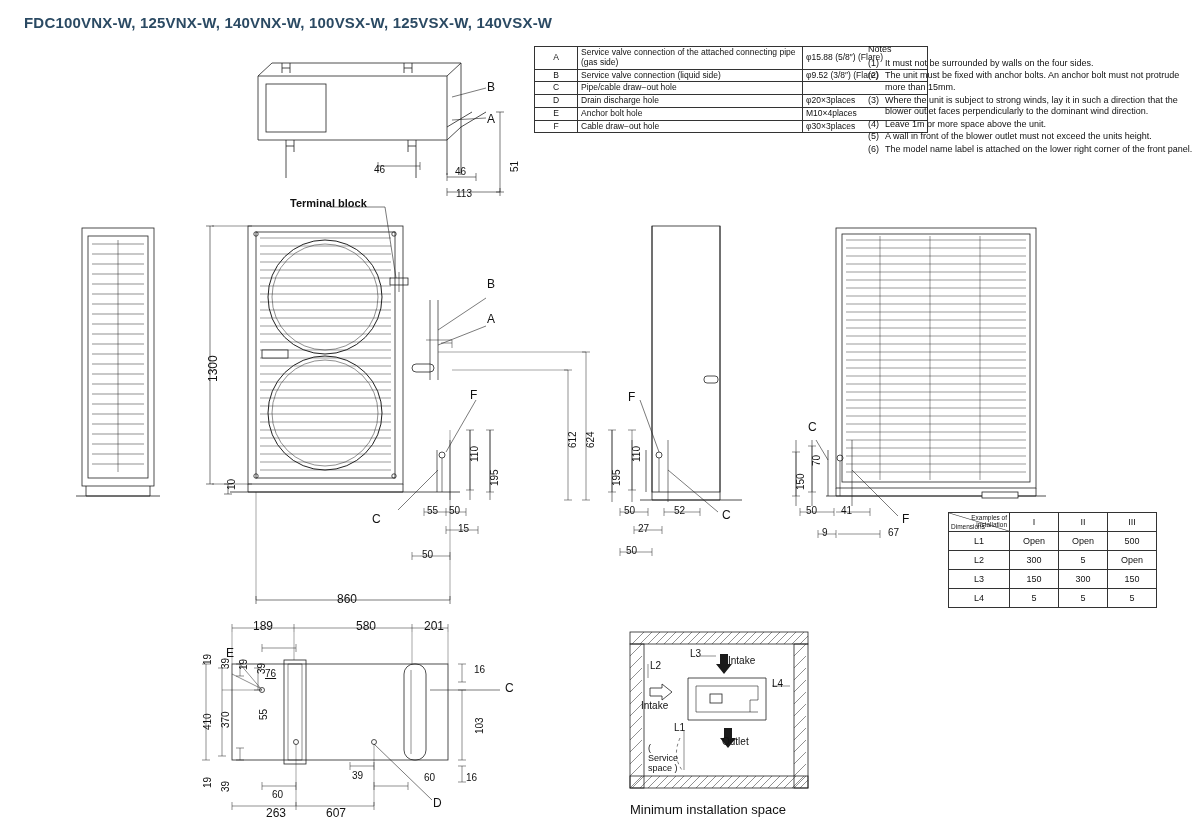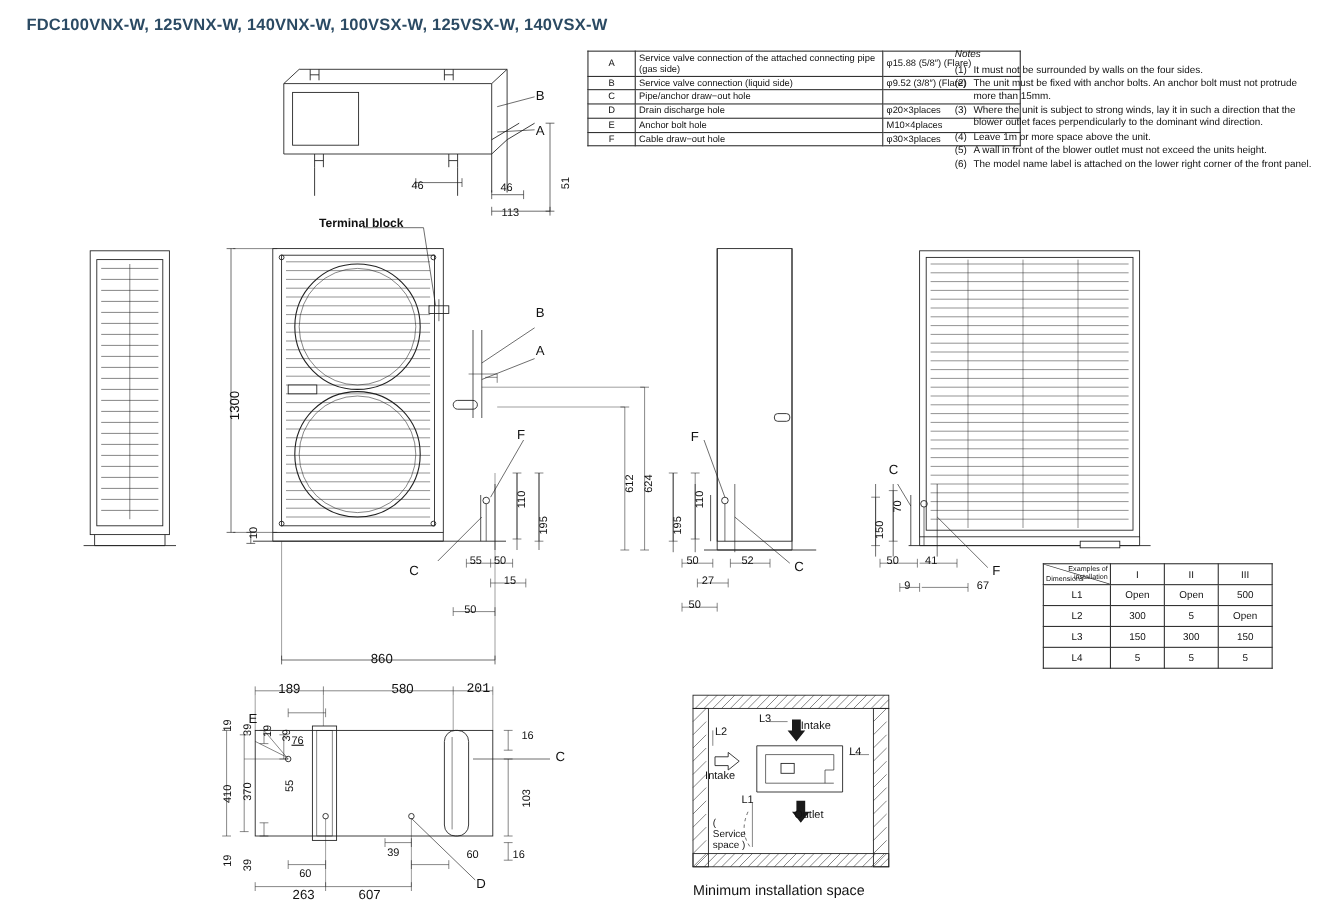--- a/index.html
+++ b/index.html
@@ -28,21 +28,21 @@
   .symtable th{text-align:center;font-weight:normal;}
   .symtable .c{text-align:center;width:36px;}
   .symtable .d{width:218px;}
   .symtable .v{width:118px;}
 
   
   .notes{
     position:absolute;left:868px;top:44px;width:330px;
     font-size:9px;line-height:1.32;color:#111;
   }
-  .notes .hd{margin-bottom:2px;font-style:italic;}
+  .notes .hd{margin-bottom:2px;}
   .notes .row{display:flex;margin-bottom:.5px;}
   .notes .num{width:17px;flex:none;}
   .notes .txt{flex:1;}
 
   
   .instable{
     position:absolute;left:948px;top:512px;
     border-collapse:collapse;font-size:9px;color:#111;text-align:center;
   }
   .instable td{border:1px solid #333;width:46px;height:16px;font-weight:normal;}
@@ -71,21 +71,21 @@
     <td class="d">Service valve connection of the attached connecting pipe (gas side)</td>
     <td class="v">φ15.88 (5/8″)  (Flare)</td>
   </tr>
   <tr>
     <td class="c">B</td>
     <td class="d">Service valve connection (liquid side)</td>
     <td class="v">φ9.52 (3/8″)  (Flare)</td>
   </tr>
   <tr>
     <td class="c">C</td>
-    <td class="d">Pipe/anchor draw−out hole</td>
+    <td class="d">Pipe/cable draw−out hole</td>
     <td class="v"></td>
   </tr>
   <tr>
     <td class="c">D</td>
     <td class="d">Drain discharge hole</td>
     <td class="v">φ20×3places</td>
   </tr>
   <tr>
     <td class="c">E</td>
     <td class="d">Anchor bolt hole</td>
@@ -507,21 +507,21 @@
 <div class="lbl big" style="left:902px;top:512px;">F</div>
 <div class="lbl rot" style="left:795px;top:490px;">150</div>
 <div class="lbl rot" style="left:811px;top:466px;">70</div>
 <div class="lbl" style="left:806px;top:505px;">50</div>
 <div class="lbl" style="left:841px;top:505px;">41</div>
 <div class="lbl" style="left:822px;top:527px;">9</div>
 <div class="lbl" style="left:851px;top:527px;padding-left:37px;">67</div>
 
 <div class="lbl big" style="left:253px;top:619px;">189</div>
 <div class="lbl big" style="left:337px;top:619px;margin-left:19px;">580</div>
-<div class="lbl big" style="left:424px;top:619px;font-family:Liberation Mono, monospace;">201</div>
+<div class="lbl big" style="left:424px;top:619px;">201</div>
 <div class="lbl" style="left:265px;top:668px;text-decoration:underline;">76</div>
 <div class="lbl rot" style="left:202px;top:730px;">410</div>
 <div class="lbl rot" style="left:220px;top:728px;">370</div>
 <div class="lbl rot" style="left:238px;top:670px;">19</div>
 <div class="lbl rot" style="left:256px;top:674px;">39</div>
 <div class="lbl rot" style="left:202px;top:665px;">19</div>
 <div class="lbl rot" style="left:220px;top:669px;">39</div>
 <div class="lbl rot" style="left:202px;top:788px;">19</div>
 <div class="lbl rot" style="left:220px;top:792px;">39</div>
 <div class="lbl rot" style="left:258px;top:720px;">55</div>

